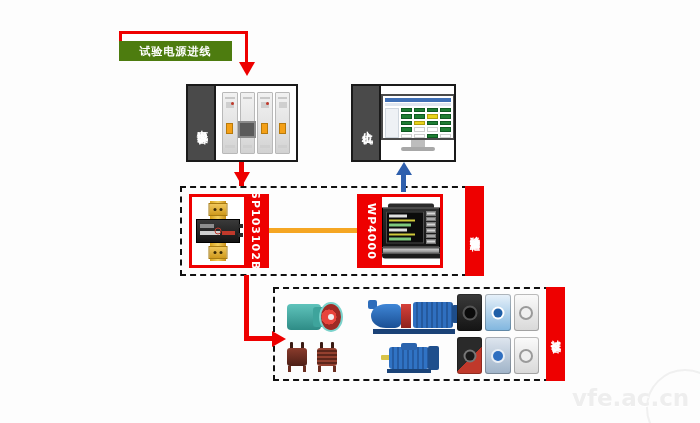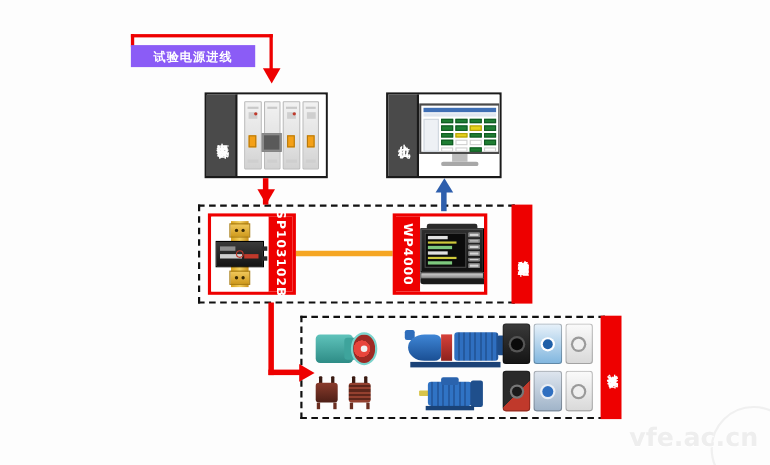--- a/index.html
+++ b/index.html
@@ -22,21 +22,21 @@
   .vtext-lat{
     writing-mode:vertical-rl;
     text-orientation:mixed;
     white-space:nowrap;
     letter-spacing:1px;
   }
 
   
   #banner{
     left:119px;top:41px;width:113px;height:20px;
-    background:#8b5cf6;color:#ffffff;
+    background:#4d7c0f;color:#ffffff;
     font-size:11px;font-weight:bold;
     display:flex;align-items:center;justify-content:center;
     letter-spacing:1px;
     z-index:6;
   }
   
   #feed-v-left{left:119px;top:31px;width:3px;height:12px;background:#ee0000;z-index:5;}
   #feed-h-top{left:119px;top:31px;width:129px;height:3px;background:#ee0000;z-index:5;}
   #feed-v-right{left:245px;top:31px;width:3px;height:34px;background:#ee0000;z-index:5;}
   #feed-arrow{

